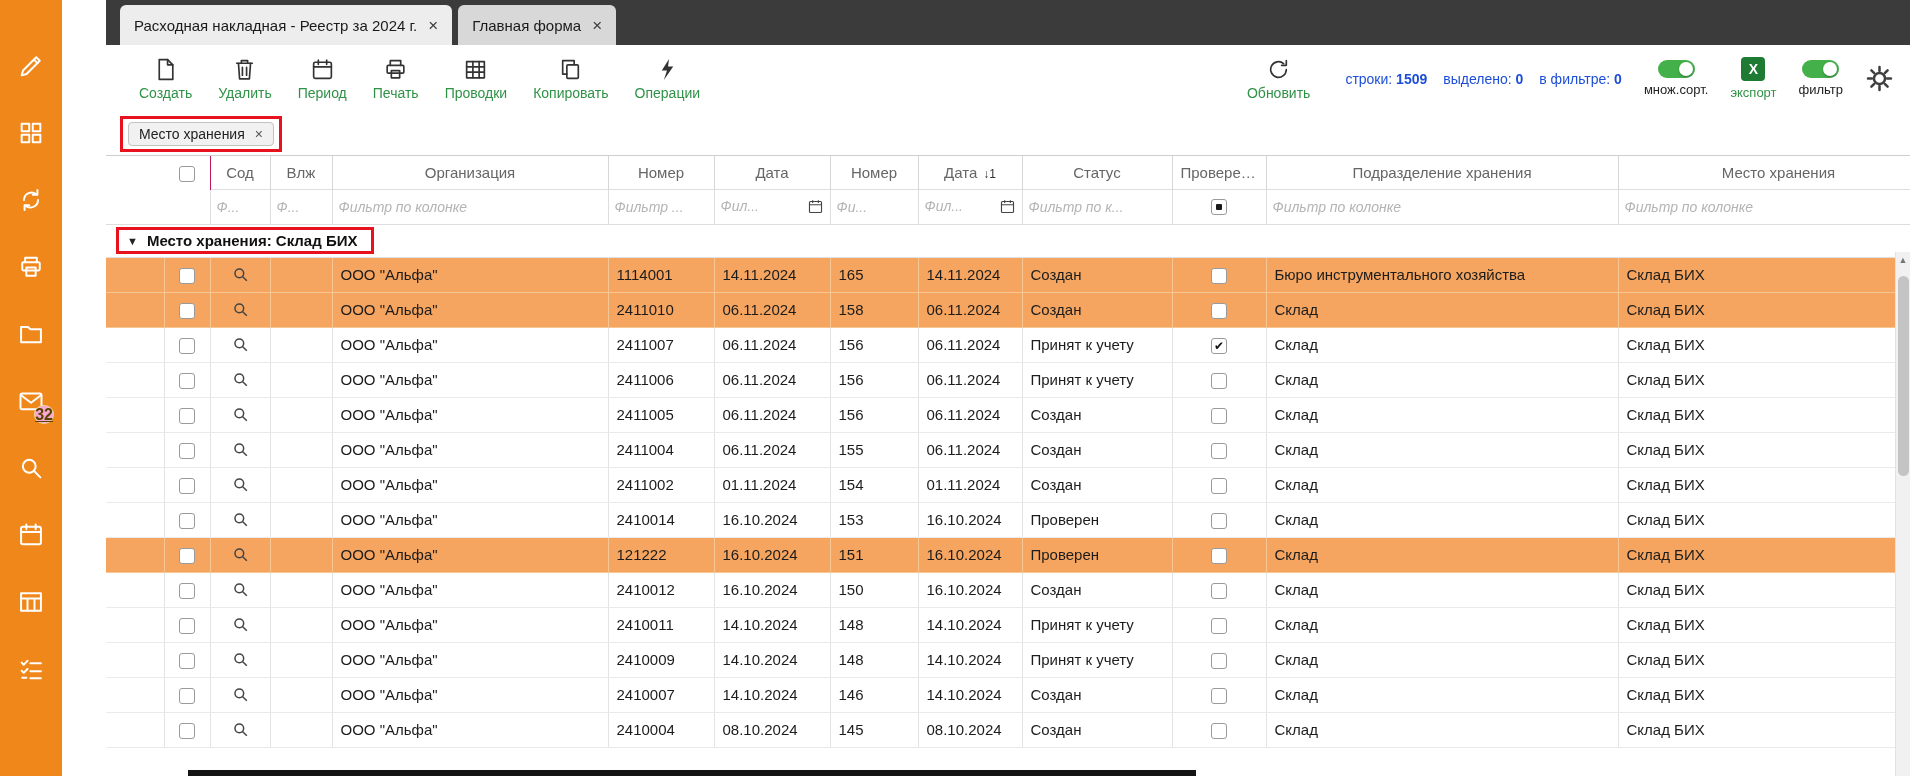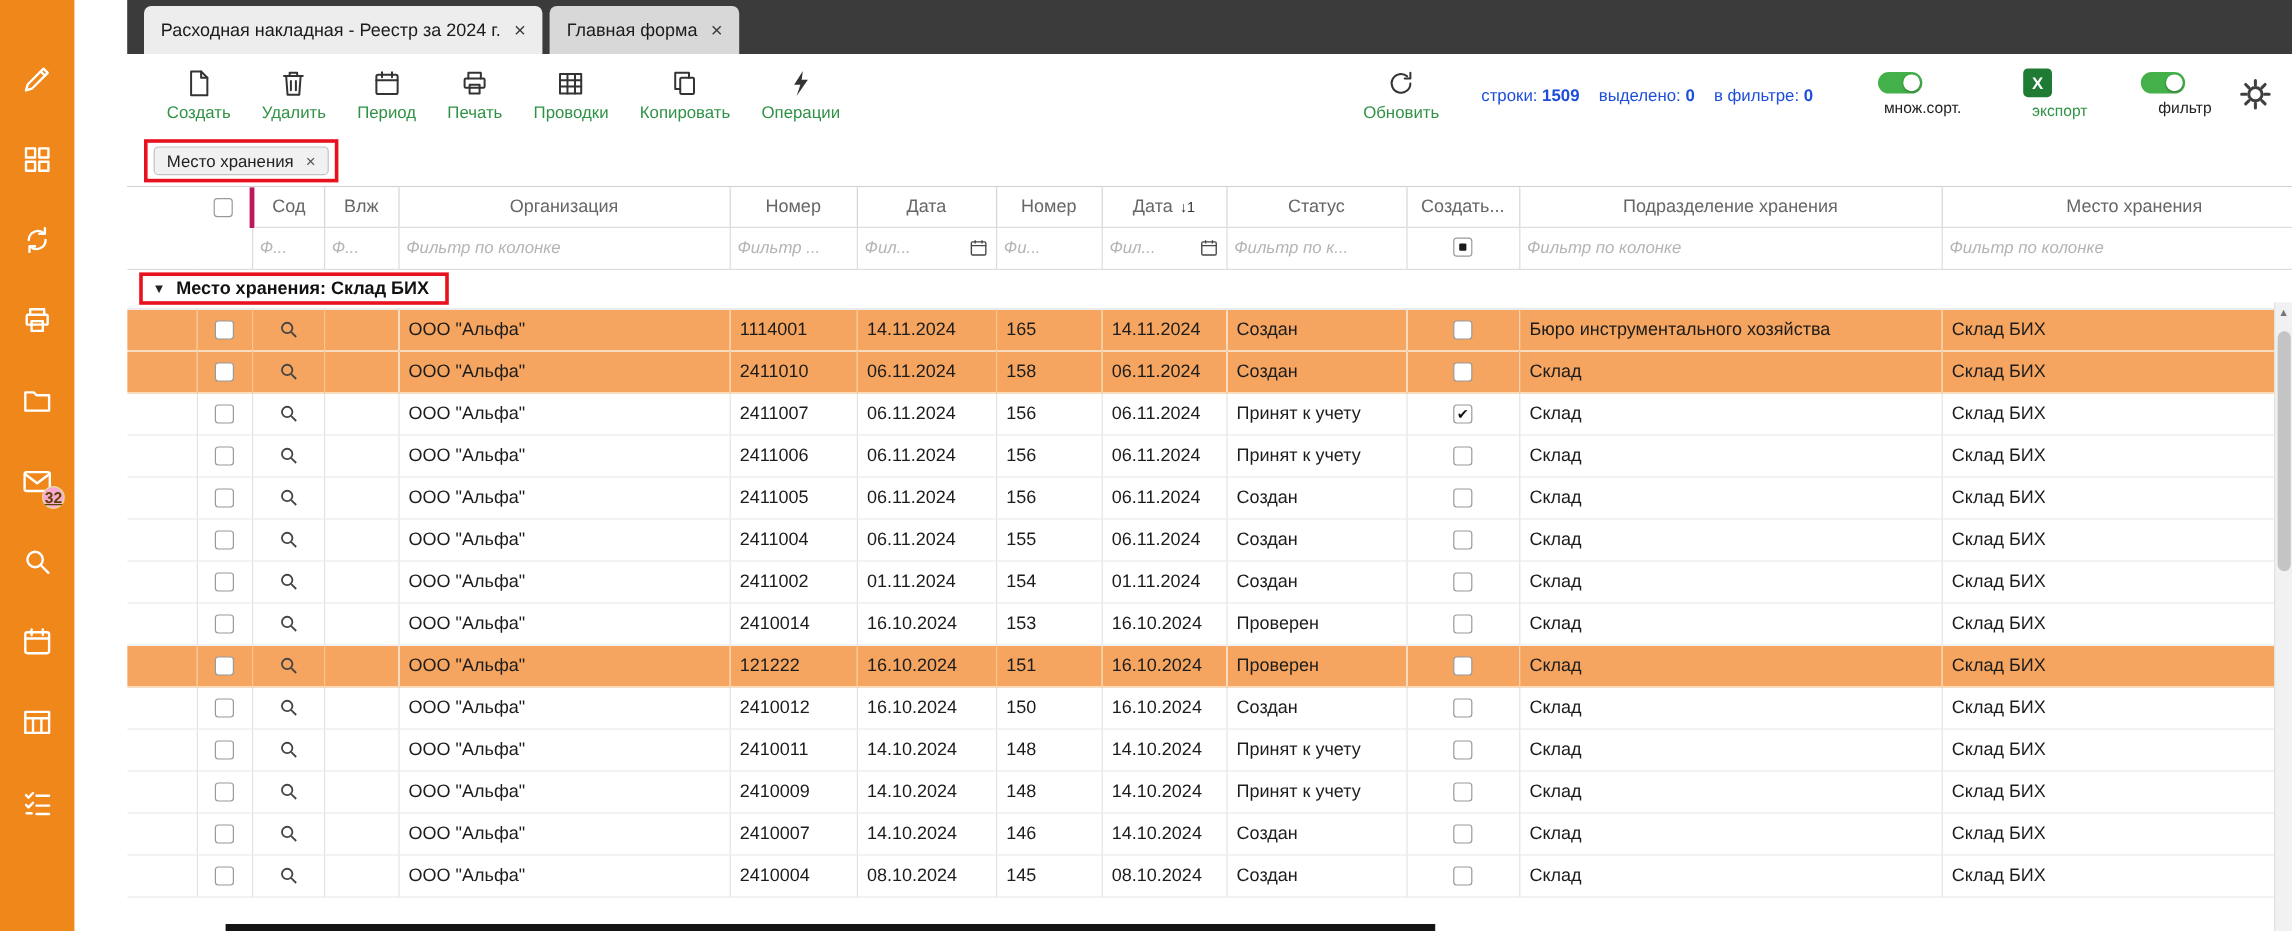--- a/index.html
+++ b/index.html
@@ -7,21 +7,21 @@
               font-family:"Liberation Sans", sans-serif; background:#fff; color:#1c1c1c; }
   .app { display:flex; width:1910px; height:776px; }
 
   
   .sidebar { width:62px; flex-shrink:0; background:#f0871a; display:flex; flex-direction:column;
              align-items:center; padding-top:52px; gap:39px; height:776px; }
   .sb-icon { width:28px; height:28px; position:relative; cursor:pointer; flex-shrink:0; }
   .sb-icon svg { width:28px; height:28px; stroke:#fff; fill:none; stroke-width:1.7;
                  stroke-linecap:round; stroke-linejoin:round; }
   .badge { position:absolute; right:-9px; bottom:-9px; min-width:19px; height:19px; background:#f9a8d4;
-           color:#5a4300; font-size:13px; font-weight:bold; border-radius:50%;
+           color:#5a4300; font-size:16px; font-weight:bold; border-radius:50%;
            display:flex; align-items:center; justify-content:center; border:1px solid #e6d9a0;text-decoration:underline; }
 
   
   .main { flex:1; display:flex; flex-direction:column; min-width:0;padding-left:44px; }
 
   
   .tabbar { height:45px; flex-shrink:0; background:#3b3b3b; display:flex; align-items:flex-end;
             padding-left:14px; gap:6px; }
   .tab { height:40px; border-radius:6px 6px 0 0; padding:0 14px; display:flex; align-items:center;
          gap:11px; font-size:15px; color:#1b1b1b; cursor:pointer; white-space:nowrap; }
@@ -37,21 +37,21 @@
                stroke-linecap:round; stroke-linejoin:round; display:block; }
   .tlabel { font-size:14px; color:#2f9246; white-space:nowrap; }
   .toolbar-right { margin-left:auto; display:flex; align-items:center; gap:22px; }
   .stats { font-size:14px; color:#1d4ed8; display:flex; gap:16px; white-space:nowrap; }
   .stats b { font-weight:bold; }
   .toggle-wrap { display:flex; flex-direction:column; align-items:center; gap:4px; }
   .toggle { width:37px; height:18px; border-radius:9px; background:#43b04a; position:relative;
             cursor:pointer; display:inline-block; }
   .toggle::after { content:""; position:absolute; right:2px; top:2px; width:14px; height:14px;
                    border-radius:50%; background:#fff; box-shadow:0 1px 2px rgba(0,0,0,.35); }
-  .toggle-label { font-size:13px; color:#222; white-space:nowrap;margin-left:37px; }
+  .toggle-label { font-size:13px; color:#222; white-space:nowrap; }
   .excel-icon { width:24px; height:24px; background:#1f7a33; color:#fff; font-weight:bold; font-size:14px;
                 display:flex; align-items:center; justify-content:center; border-radius:4px; cursor:pointer; }
   .gear { cursor:pointer; display:block; }
   .gear svg { width:29px; height:29px; stroke:#3f3f3f; fill:none; stroke-width:2.1;
               stroke-linecap:round; display:block; }
 
   
   .chipbar { height:44px; flex-shrink:0; background:#fff; display:flex; align-items:center;
              padding-left:14px; border-bottom:1px solid #cfcfcf; }
   .chip-annot { border:3px solid #e8121f; display:inline-flex; align-items:center; padding:3px 5px; }
@@ -65,21 +65,21 @@
   th, td { padding:0 8px; overflow:hidden; white-space:nowrap; text-overflow:ellipsis; }
 
   tr.gr th { height:28px; }
   .g-cell { font-size:15px; font-weight:normal; color:#555; text-align:center;
             border:1px solid #d6d6d6; border-top:none; background:#fff; }
   .g-blank { border:none; }
 
   tr.hr th { height:33px; font-size:15px; font-weight:normal; color:#666; text-align:center;
              border-right:1px solid #d6d6d6; background:#fff; }
   tr.hr th.bare { border-right:none; }
-  tr.hr th.bl { border-left:4px solid #be185d;margin-left:40px; }
+  tr.hr th.bl { border-left:1px solid #be185d;margin-left:40px; }
   .sort { font-size:12px; color:#333; margin-left:6px; }
 
   tr.fr th { height:35px; border:1px solid #ddd; background:#fff; padding:0 6px; }
   tr.fr th.bare { border:none; border-bottom:1px solid #ddd; }
   .f-flex { display:flex; align-items:flex-start; gap:4px; }
   .fi { border:none; outline:none; width:100%; min-width:0; font-family:"Liberation Sans",sans-serif;
         font-size:14px; font-style:italic; color:#555; background:transparent; padding:0; }
   .fi::placeholder { color:#b4b4b4; font-style:italic; }
   .cal svg { width:17px; height:17px; stroke:#444; fill:none; stroke-width:1.6; display:block; cursor:pointer; }
 
@@ -340,21 +340,21 @@
             <th class="bare center">
               <span class="cb"></span></th>
             <th class="bl">Сод</th>
             <th>Влж</th>
             <th>Организация</th>
             <th>Номер</th>
             <th>Дата</th>
             <th>Номер</th>
             <th><span>Дата</span><span class="sort">↓1</span></th>
             <th>Статус</th>
-            <th>Создать...</th>
+            <th>Проверен...</th>
             <th>Подразделение хранения</th>
             <th>Место хранения</th>
           </tr>
           <tr class="fr">
             <th class="bare"></th>
             <th class="bare"></th>
             <th><input class="fi" placeholder="Ф..." style=""></th>
             <th><input class="fi" placeholder="Ф..." style=""></th>
             <th><input class="fi" placeholder="Фильтр по колонке" style=""></th>
             <th><input class="fi" placeholder="Фильтр ..." style=""></th>

